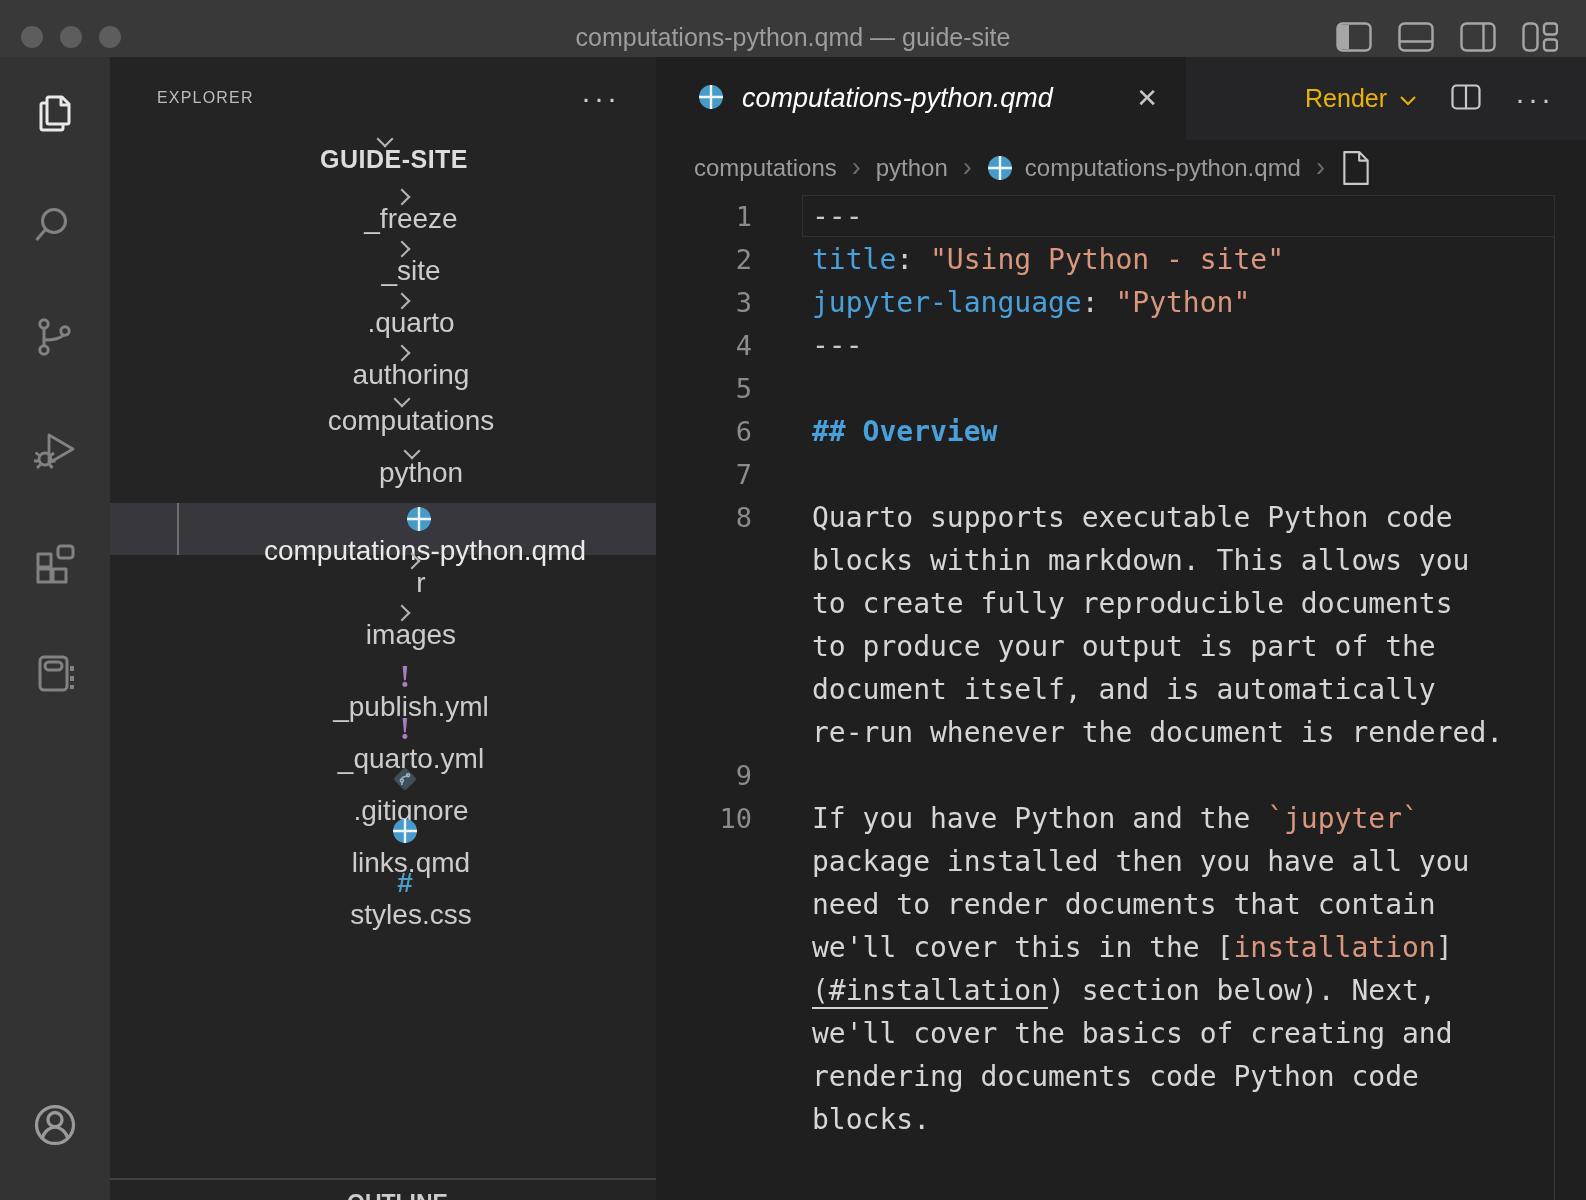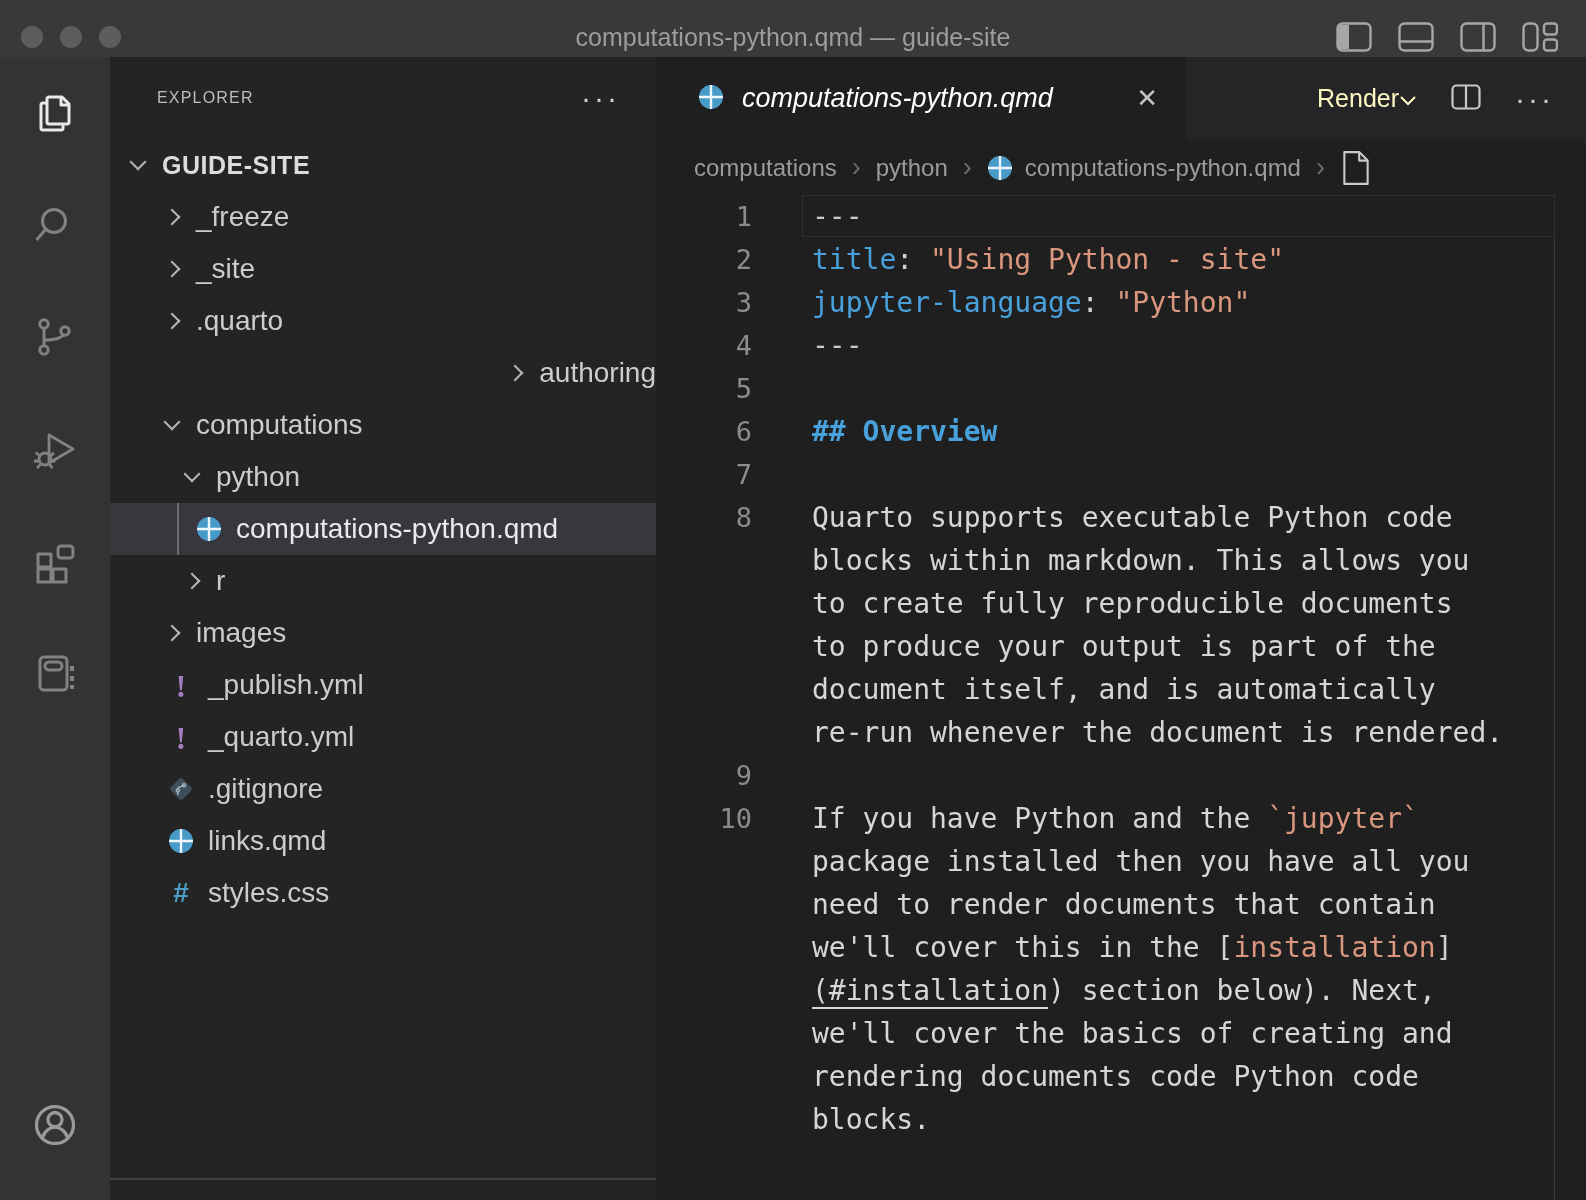--- a/index.html
+++ b/index.html
@@ -26,21 +26,21 @@
   .ab-item { height:112px; width:110px; display:grid; place-items:center; color:#828282; }
   .ab-item.active { color:#e9e9e9; }
   .ab-item.bottom { margin-top:auto; height:auto; padding-bottom:0; margin-bottom:50px; color:#9a9a9a; }
 
   
   .sidebar { width:546px; background:#242425; position:relative; flex:none; overflow:hidden; }
   .sb-header { height:82px; display:flex; align-items:center; padding:0 36px 0 47px; }
   .sb-title { color:#bdbdbd; font-size:16px; letter-spacing:1.2px; }
   .sb-more { margin-left:auto; color:#cfcfcf; font-size:30px; letter-spacing:3px; line-height:10px; }
   .tree { font-size:28px; color:#cccccc; }
-  .trow { height:52px; display:flex; align-items:center; position:relative; white-space:nowrap; }
+  .trow { height:52px; display:flex; align-items:center; position:relative; white-space:nowrap;flex-direction:column; }
   .trow.selected { background:#37373d; color:#eaeaea; }
   .trow.selected::before { content:""; position:absolute; left:67px; top:0; bottom:0;
                            width:2px; background:#6e6e6e; }
   .trow.root { font-weight:bold; font-size:25px; letter-spacing:0.5px; color:#dcdcdc; }
   .chev { width:12px; height:12px; border-right:2.4px solid #b4b4b4; border-bottom:2.4px solid #b4b4b4;
           display:inline-block; flex:none; }
   .chev.closed { transform:rotate(-45deg); margin-right:18px; }
   .chev.open   { transform:rotate(45deg); margin-top:-6px; margin-right:18px; }
   .chevbox { width:30px; display:flex; justify-content:flex-start; flex:none; }
   .fico { width:30px; height:32px; display:grid; place-items:center; margin-right:12px; flex:none; }
@@ -53,21 +53,21 @@
 
   
   .editor { flex:1; background:#1f1f20; display:flex; flex-direction:column; overflow:hidden; }
   .tabbar { height:83px; background:#252527; display:flex; align-items:stretch; }
   .tab { width:530px; background:#1f1f20; display:flex; align-items:center;
          padding:0 28px 0 42px; flex:none; }
   .tab-label { font-size:27px; font-style:italic; color:#ffffff; margin-left:18px; }
   .tab-close { margin-left:auto; color:#c5c5c5; font-size:26px; }
   .tab-actions { margin-left:auto; display:flex; align-items:center; gap:34px;
                  padding-right:32px; color:#c9c9c9; }
-  .render-btn { display:flex; align-items:center; font-size:25px; color:#fef9c3; }
+  .render-btn { display:flex; align-items:center; gap:12px; font-size:25px; color:#eab308; }
   .dots { font-size:30px; letter-spacing:3px; color:#c9c9c9; line-height:10px; }
 
   .breadcrumbs { height:55px; display:flex; align-items:center; padding-left:38px;
                  color:#9b9b9b; font-size:24px; gap:15px; white-space:nowrap; overflow:hidden; }
   .bc-sep { color:#6e6e6e; font-size:27px; }
   .bc-item { display:flex; align-items:center; gap:12px; }
 
   
   .code { position:relative; flex:1; overflow:hidden;
           font-family:"DejaVu Sans Mono", monospace; font-size:28px; line-height:43px; }
@@ -218,21 +218,21 @@
             <span class="chev closed"></span>
           </span>
           <span>_site</span>
         </div>
         <div class="trow" style="padding-left: 56px;">
           <span class="chevbox">
             <span class="chev closed"></span>
           </span>
           <span>.quarto</span>
         </div>
-        <div class="trow" style="padding-left: 56px; justify-content: flex-end;">
+        <div class="trow" style="padding-left: 56px;">
           <span class="chevbox">
             <span class="chev closed"></span>
           </span>
           <span>authoring</span>
         </div>
         <div class="trow" style="padding-left: 56px;">
           <span class="chevbox">
             <span class="chev open"></span>
           </span>
           <span>computations</span>

